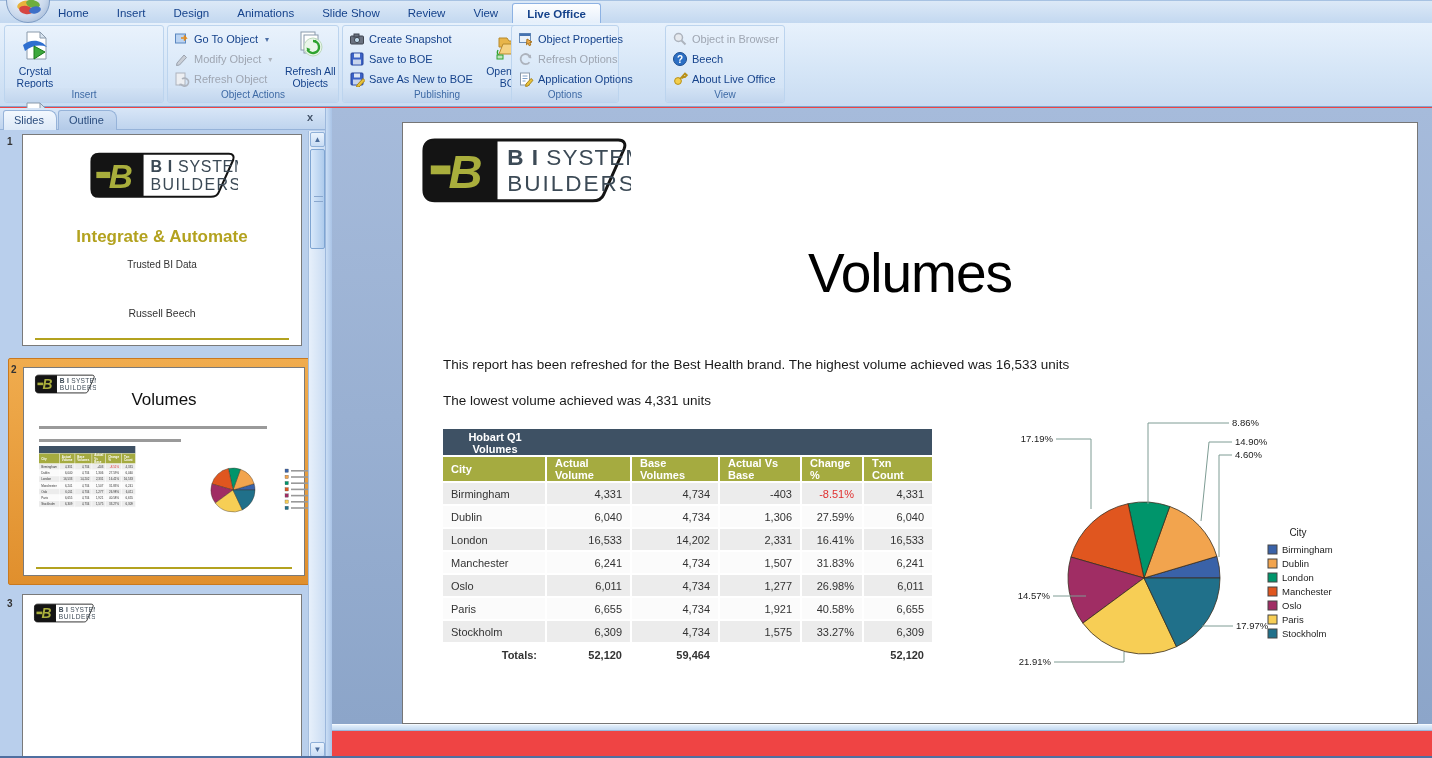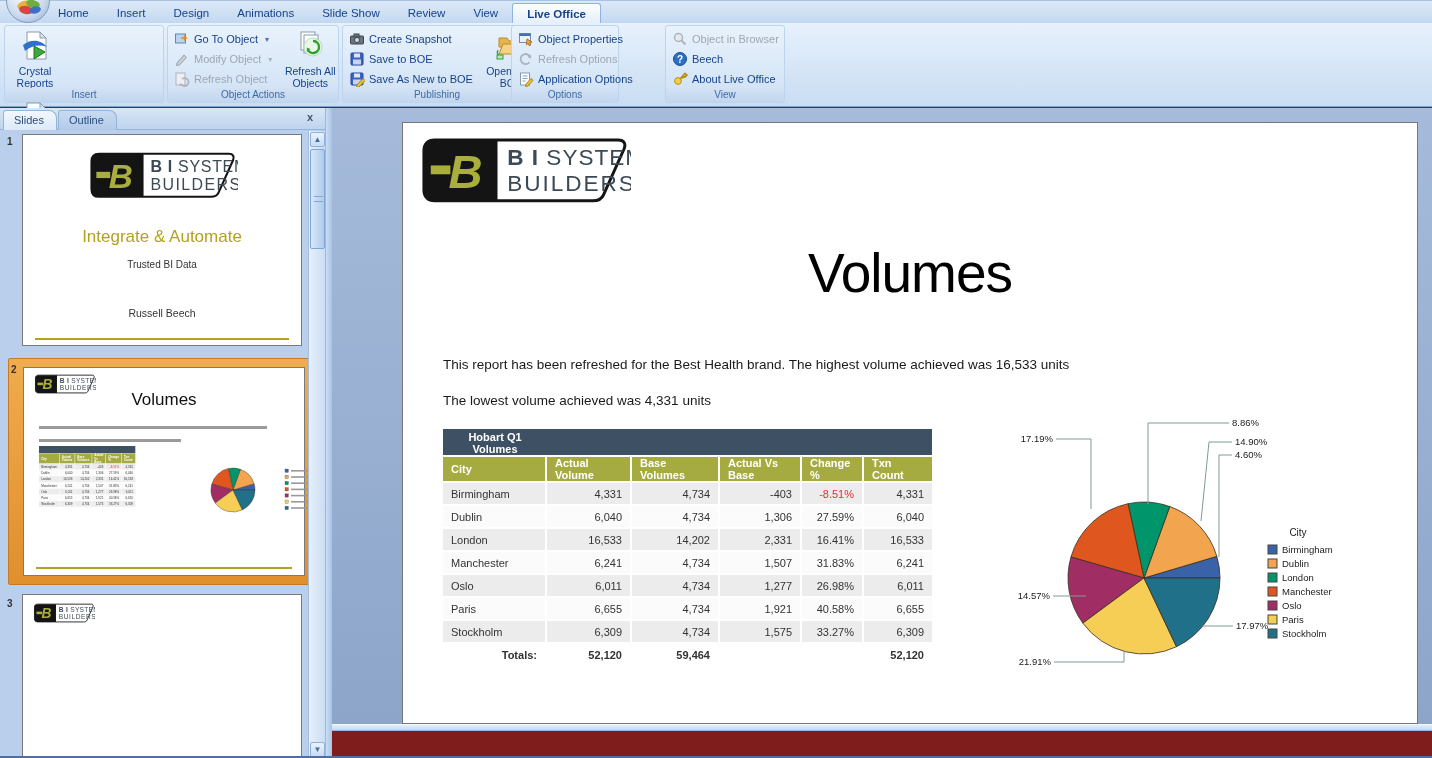--- a/index.html
+++ b/index.html
@@ -1,17 +1,17 @@
 <!DOCTYPE html>
 <html><head>
 <meta charset="utf-8">
 <style>
   html,body{margin:0;padding:0;background:#9FB6D6;}
   *{box-sizing:border-box;font-family:"Liberation Sans",sans-serif;}
-  .app{position:relative;width:1432px;height:758px;overflow:hidden;background:#7f1d1d;border-bottom:2px solid #4F6FA0;}
+  .app{position:relative;width:1432px;height:758px;overflow:hidden;background:#ef4444;border-bottom:2px solid #4F6FA0;}
 
   
   .tabrow{position:absolute;left:0;top:0;width:100%;height:23px;background:linear-gradient(#DCE9F7,#C3D8F0);border-top:1px solid #A7C2E2;}
   .office-btn{position:absolute;left:6px;top:-22px;width:44px;height:44px;border-radius:50%;
     background:radial-gradient(circle at 40% 35%,#FDFEFF,#C9D8EC 60%,#8FA9CC);border:1px solid #7E9CC4;}
   .office-btn svg{position:absolute;left:8px;top:20px;}
   #tabs{position:absolute;left:44px;top:2px;height:21px;display:flex;}
   .tab{padding:4px 14px 3px 14px;font-size:11.5px;color:#15428B;cursor:default;border-radius:3px 3px 0 0;}
   .tab.active{background:linear-gradient(#FDFEFF,#E4EEFA);border:1px solid #8DB2E3;border-bottom:none;font-weight:bold;}
 
@@ -39,21 +39,21 @@
   .ptabs{position:absolute;left:0;top:0;width:100%;height:22px;background:linear-gradient(#D8E6F7,#BFD4EE);border-bottom:1px solid #96B3D9;}
   .ptab{position:absolute;top:2px;height:20px;padding:3px 12px 0 10px;font-size:11px;color:#2B4D7E;
     border:1px solid #96B3D9;border-bottom:none;border-radius:3px 8px 0 0;background:linear-gradient(#C9DBF1,#B3CAE8);}
   .ptab.active{background:linear-gradient(#F3F8FE,#DCE9F8);font-weight:normal;}
   .panel-close{position:absolute;right:8px;top:3px;width:14px;height:14px;font-size:11px;font-weight:bold;color:#44546A;text-align:center;line-height:13px;}
   .thumb{position:absolute;left:22px;width:280px;background:#fff;border:1px solid #7A7A7A;}
   .thumb-sel-wrap{position:absolute;left:8px;width:312px;background:linear-gradient(#F0AC4E,#E08F2D);border:1px solid #C9791F;border-radius:2px;}
   .thumb-sel-inner{position:absolute;left:14px;right:14px;top:8px;bottom:8px;background:#fff;border:1px solid #7A7A7A;}
   .snum{position:absolute;font-size:10px;font-weight:bold;color:#333;}
   .goldline{position:absolute;left:12px;right:12px;height:2px;background:#B3A21F;}
-  .t1-title{position:absolute;left:0;right:0;text-align:center;font-size:17px;font-weight:normal;color:#B3A21F;}
+  .t1-title{position:absolute;left:0;right:0;text-align:center;font-size:17px;font-weight:bold;color:#B3A21F;}
   .t1-sub{position:absolute;left:0;right:0;text-align:center;font-size:10px;color:#333;}
   .t1-auth{position:absolute;left:0;right:0;text-align:center;font-size:10.5px;color:#333;}
   .t2-title{position:absolute;left:0;right:0;text-align:center;font-size:17px;color:#111;}
   .gbar{position:absolute;height:3px;background:#9a9a9a;}
   .mini-table-holder{position:absolute;overflow:visible;}
   .mini-table{transform:scale(0.27);transform-origin:0 0;}
 
   
   .pscroll{position:absolute;left:308px;top:23px;bottom:0;width:17px;background:linear-gradient(90deg,#E7F0FB,#CBDDF3);border-left:1px solid #A5BEDE;}
   .sc-up,.sc-down{position:absolute;left:1px;width:15px;height:15px;background:linear-gradient(#EAF3FD,#C8DCF4);border:1px solid #8FB0D8;border-radius:2px;text-align:center;}

